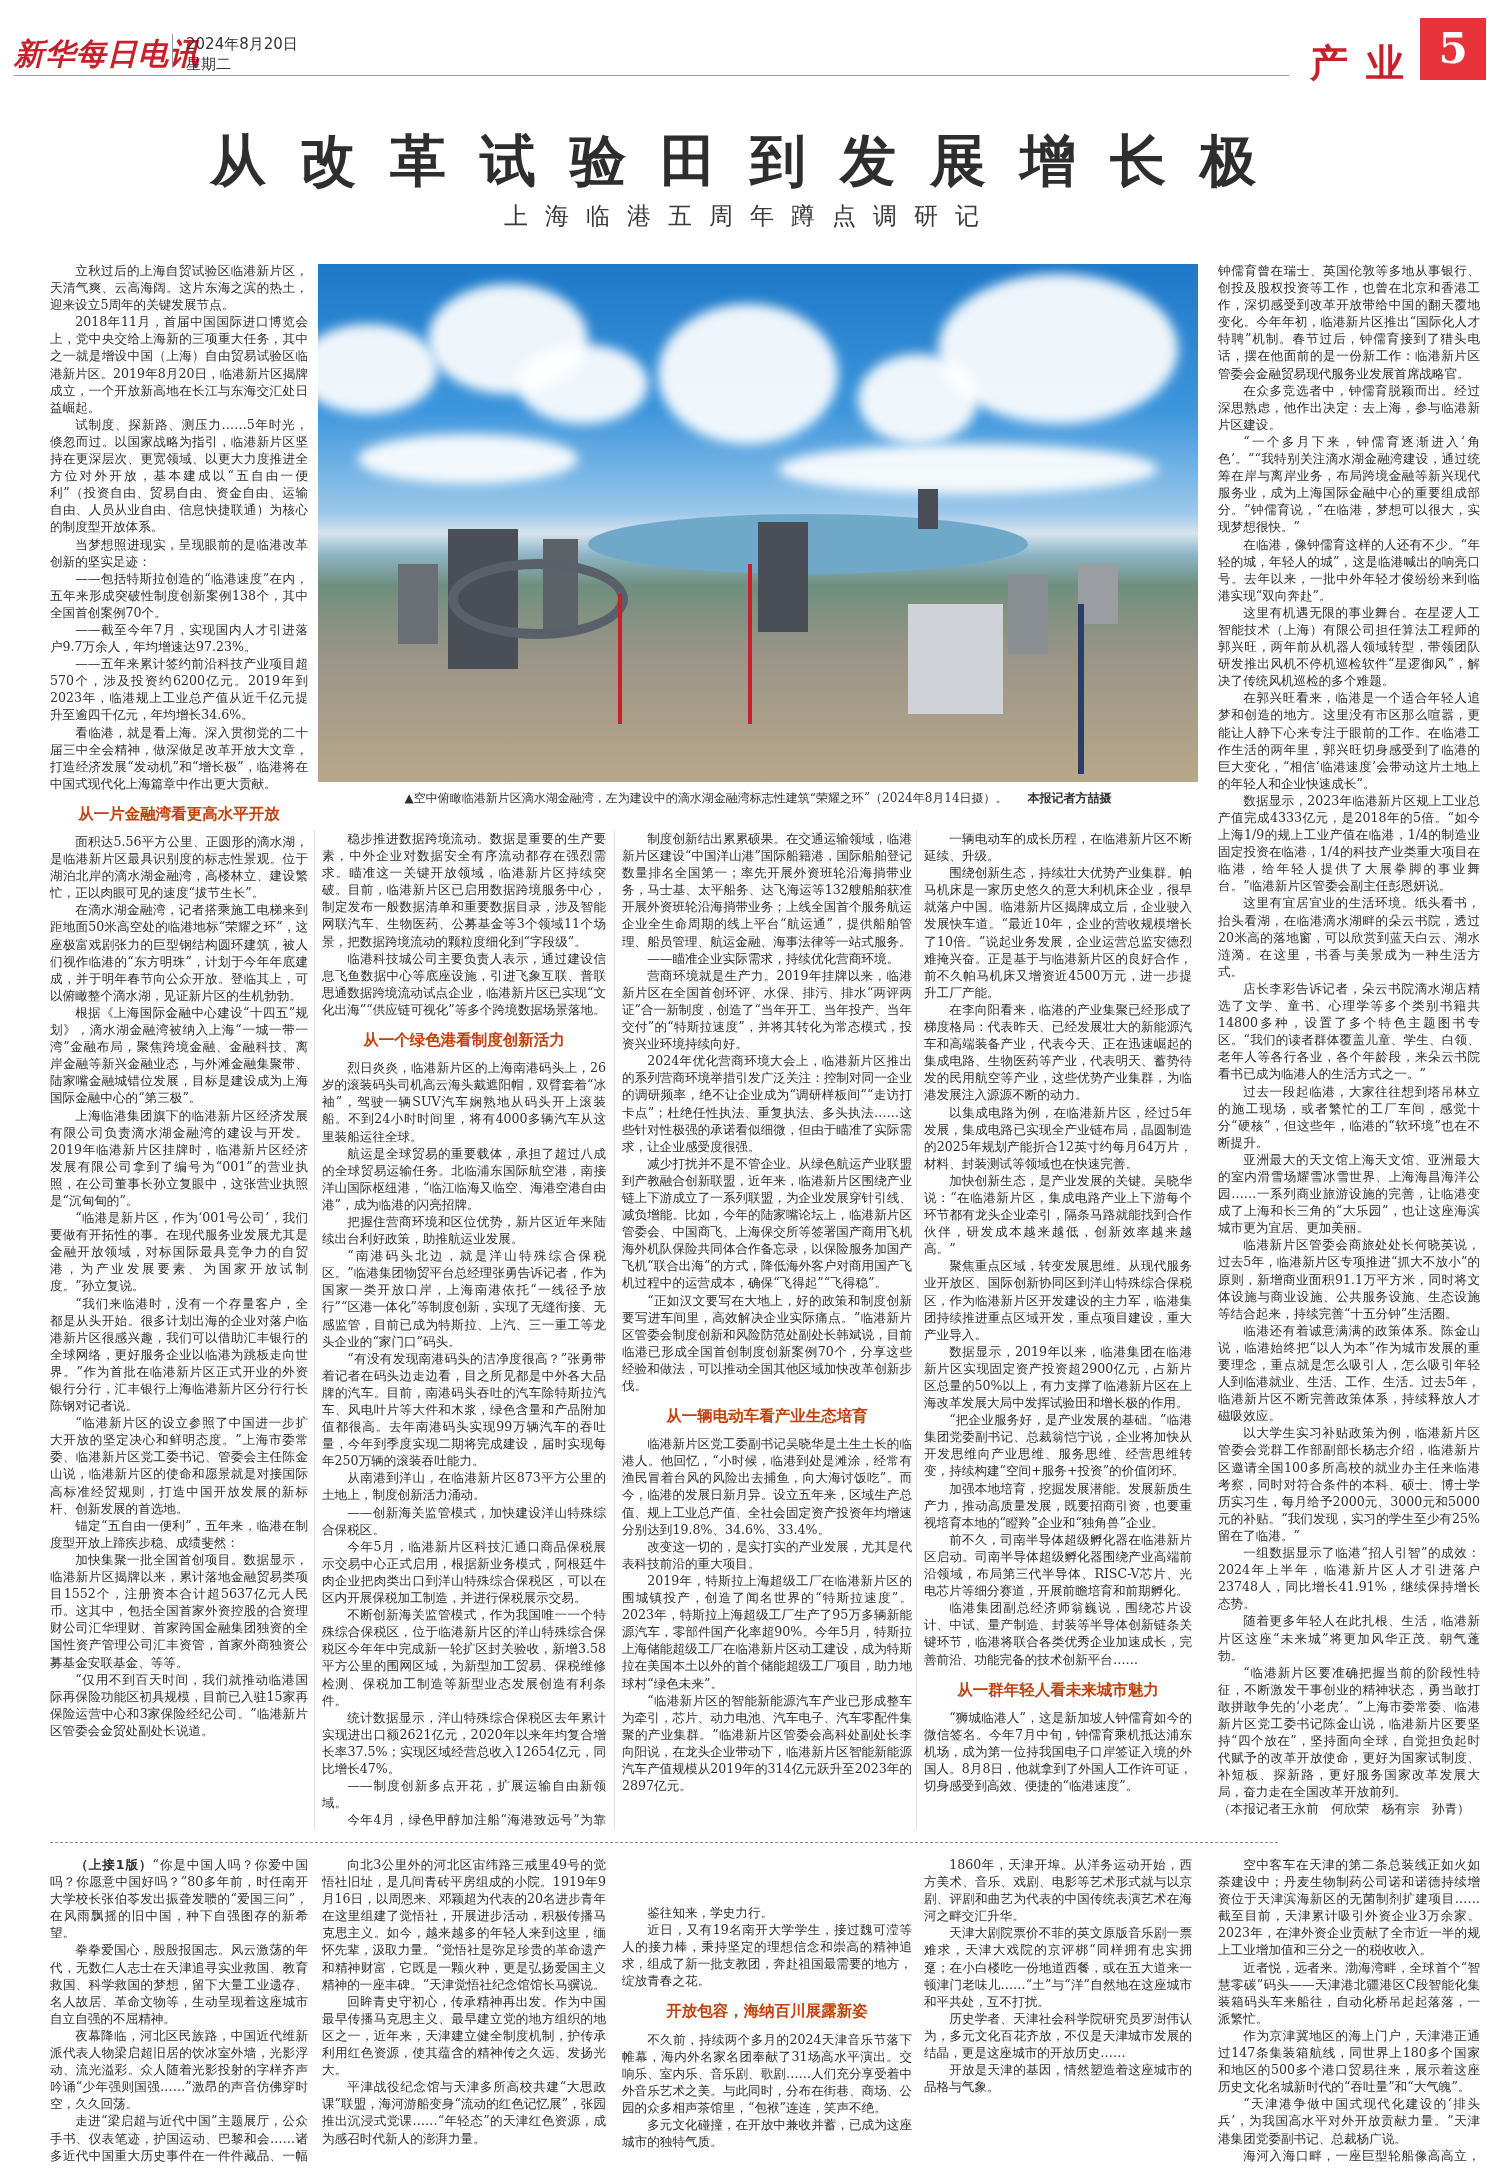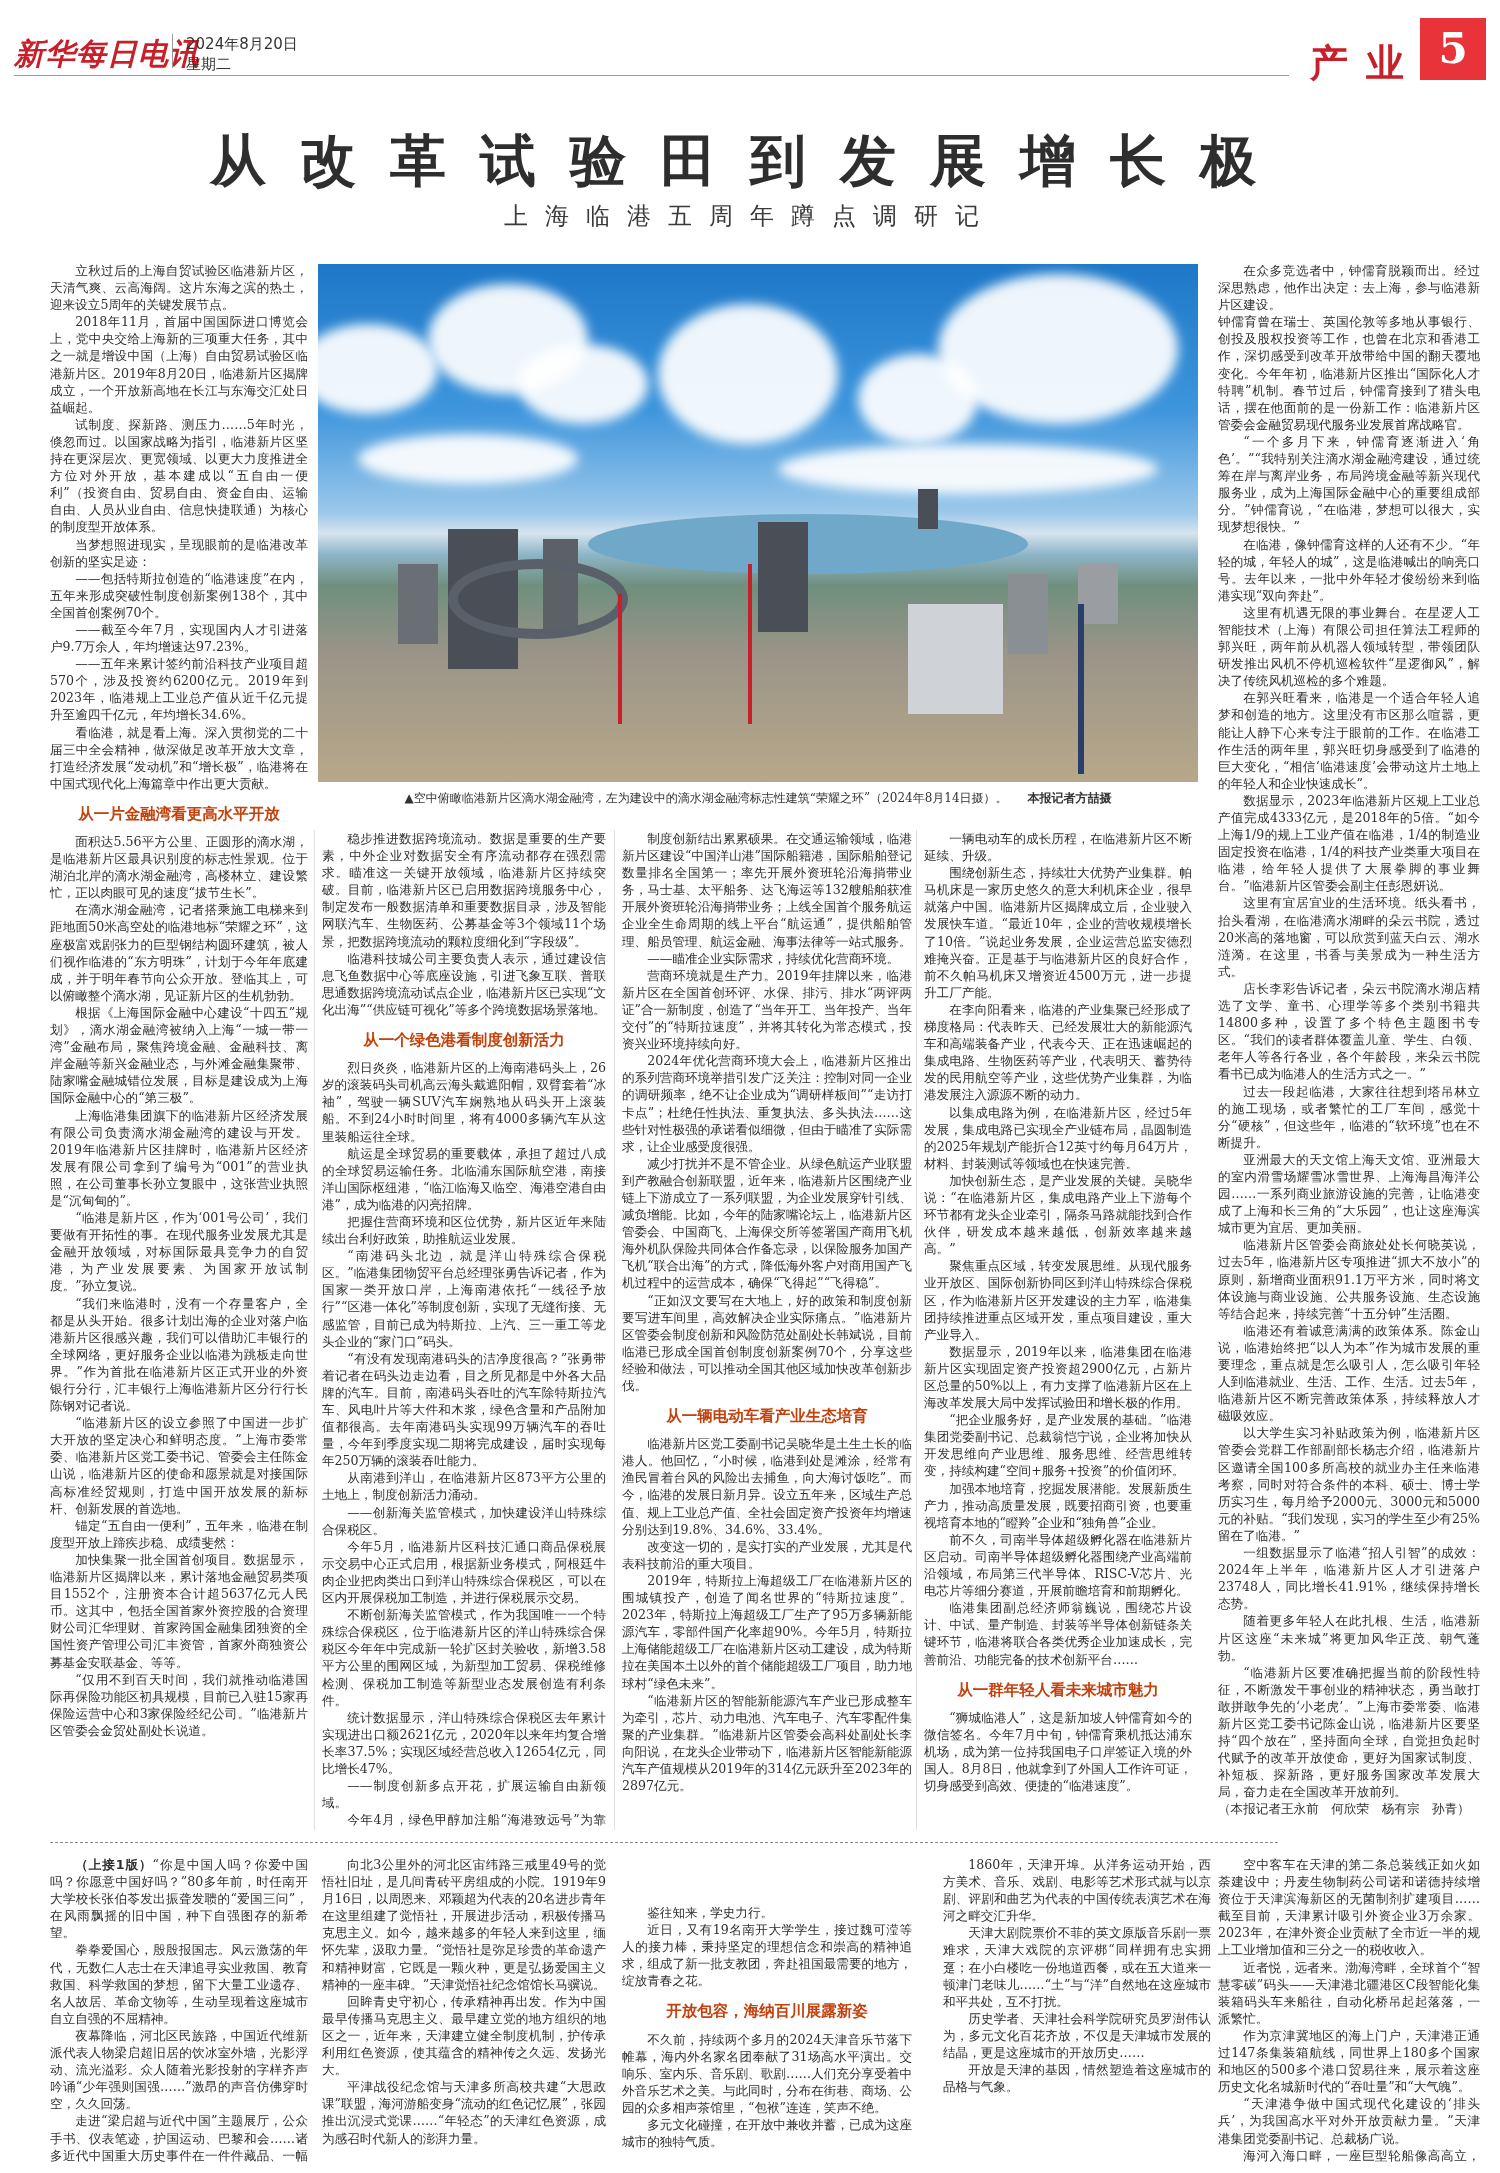--- a/index.html
+++ b/index.html
@@ -139,22 +139,22 @@
   <p>数据显示，2019年以来，临港集团在临港新片区实现固定资产投资超2900亿元，占新片区总量的50%以上，有力支撑了临港新片区在上海改革发展大局中发挥试验田和增长极的作用。</p>
   <p>“把企业服务好，是产业发展的基础。”临港集团党委副书记、总裁翁恺宁说，企业将加快从开发思维向产业思维、服务思维、经营思维转变，持续构建“空间+服务+投资”的价值闭环。</p>
   <p>加强本地培育，挖掘发展潜能。发展新质生产力，推动高质量发展，既要招商引资，也要重视培育本地的“瞪羚”企业和“独角兽”企业。</p>
   <p>前不久，司南半导体超级孵化器在临港新片区启动。司南半导体超级孵化器围绕产业高端前沿领域，布局第三代半导体、RISC-V芯片、光电芯片等细分赛道，开展前瞻培育和前期孵化。</p>
   <p>临港集团副总经济师翁巍说，围绕芯片设计、中试、量产制造、封装等半导体创新链条关键环节，临港将联合各类优秀企业加速成长，完善前沿、功能完备的技术创新平台……</p>
   <h3>从一群年轻人看未来城市魅力</h3>
   <p>“狮城临港人”，这是新加坡人钟儒育如今的微信签名。今年7月中旬，钟儒育乘机抵达浦东机场，成为第一位持我国电子口岸签证入境的外国人。8月8日，他就拿到了外国人工作许可证，切身感受到高效、便捷的“临港速度”。</p>
 </div>
 
 <div class="col" style="left:1218px;top:262px;width:262px;height:1570px;overflow:hidden;">
+  <p style="text-indent:0">钟儒育曾在瑞士、英国伦敦等多地从事银行、创投及股权投资等工作，也曾在北京和香港工作，深切感受到改革开放带给中国的翻天覆地变化。今年年初，临港新片区推出“国际化人才特聘”机制。春节过后，钟儒育接到了猎头电话，摆在他面前的是一份新工作：临港新片区管委会金融贸易现代服务业发展首席战略官。</p>
   <p>在众多竞选者中，钟儒育脱颖而出。经过深思熟虑，他作出决定：去上海，参与临港新片区建设。</p>
-  <p style="text-indent:0">钟儒育曾在瑞士、英国伦敦等多地从事银行、创投及股权投资等工作，也曾在北京和香港工作，深切感受到改革开放带给中国的翻天覆地变化。今年年初，临港新片区推出“国际化人才特聘”机制。春节过后，钟儒育接到了猎头电话，摆在他面前的是一份新工作：临港新片区管委会金融贸易现代服务业发展首席战略官。</p>
   <p>“一个多月下来，钟儒育逐渐进入‘角色’。”“我特别关注滴水湖金融湾建设，通过统筹在岸与离岸业务，布局跨境金融等新兴现代服务业，成为上海国际金融中心的重要组成部分。”钟儒育说，“在临港，梦想可以很大，实现梦想很快。”</p>
   <p>在临港，像钟儒育这样的人还有不少。“年轻的城，年轻人的城”，这是临港喊出的响亮口号。去年以来，一批中外年轻才俊纷纷来到临港实现“双向奔赴”。</p>
   <p>这里有机遇无限的事业舞台。在星逻人工智能技术（上海）有限公司担任算法工程师的郭兴旺，两年前从机器人领域转型，带领团队研发推出风机不停机巡检软件“星逻御风”，解决了传统风机巡检的多个难题。</p>
   <p>在郭兴旺看来，临港是一个适合年轻人追梦和创造的地方。这里没有市区那么喧嚣，更能让人静下心来专注于眼前的工作。在临港工作生活的两年里，郭兴旺切身感受到了临港的巨大变化，“相信‘临港速度’会带动这片土地上的年轻人和企业快速成长”。</p>
   <p>数据显示，2023年临港新片区规上工业总产值完成4333亿元，是2018年的5倍。“如今上海1/9的规上工业产值在临港，1/4的制造业固定投资在临港，1/4的科技产业类重大项目在临港，给年轻人提供了大展拳脚的事业舞台。”临港新片区管委会副主任彭恩妍说。</p>
   <p>这里有宜居宜业的生活环境。纸头看书，抬头看湖，在临港滴水湖畔的朵云书院，透过20米高的落地窗，可以欣赏到蓝天白云、湖水涟漪。在这里，书香与美景成为一种生活方式。</p>
   <p>店长李彩告诉记者，朵云书院滴水湖店精选了文学、童书、心理学等多个类别书籍共14800多种，设置了多个特色主题图书专区。“我们的读者群体覆盖儿童、学生、白领、老年人等各行各业，各个年龄段，来朵云书院看书已成为临港人的生活方式之一。”</p>
   <p>过去一段起临港，大家往往想到塔吊林立的施工现场，或者繁忙的工厂车间，感觉十分“硬核”，但这些年，临港的“软环境”也在不断提升。</p>
   <p>亚洲最大的天文馆上海天文馆、亚洲最大的室内滑雪场耀雪冰雪世界、上海海昌海洋公园……一系列商业旅游设施的完善，让临港变成了上海和长三角的“大乐园”，也让这座海滨城市更为宜居、更加美丽。</p>
   <p>临港新片区管委会商旅处处长何晓英说，过去5年，临港新片区专项推进“抓大不放小”的原则，新增商业面积91.1万平方米，同时将文体设施与商业设施、公共服务设施、生态设施等结合起来，持续完善“十五分钟”生活圈。</p>
@@ -184,21 +184,21 @@
   <p>回眸青史守初心，传承精神再出发。作为中国最早传播马克思主义、最早建立党的地方组织的地区之一，近年来，天津建立健全制度机制，护传承利用红色资源，使其蕴含的精神传之久远、发扬光大。</p>
   <p>平津战役纪念馆与天津多所高校共建“大思政课”联盟，海河游船变身“流动的红色记忆展”，张园推出沉浸式党课……“年轻态”的天津红色资源，成为感召时代新人的澎湃力量。</p>
 </div>
 <div class="col" style="left:622px;top:1856px;width:290px;height:310px;overflow:hidden;margin-top:48px;">
   <p>鉴往知来，学史力行。</p>
   <p>近日，又有19名南开大学学生，接过魏可滢等人的接力棒，秉持坚定的理想信念和崇高的精神追求，组成了新一批支教团，奔赴祖国最需要的地方，绽放青春之花。</p>
   <h3>开放包容，海纳百川展露新姿</h3>
   <p>不久前，持续两个多月的2024天津音乐节落下帷幕，海内外名家名团奉献了31场高水平演出。交响乐、室内乐、音乐剧、歌剧……人们充分享受着中外音乐艺术之美。与此同时，分布在街巷、商场、公园的众多相声茶馆里，“包袱”连连，笑声不绝。</p>
   <p>多元文化碰撞，在开放中兼收并蓄，已成为这座城市的独特气质。</p>
 </div>
-<div class="col" style="left:924px;top:1856px;width:268px;height:310px;overflow:hidden;margin-left:19px;">
+<div class="col" style="left:924px;top:1856px;width:268px;height:310px;overflow:hidden;">
   <p>1860年，天津开埠。从洋务运动开始，西方美术、音乐、戏剧、电影等艺术形式就与以京剧、评剧和曲艺为代表的中国传统表演艺术在海河之畔交汇升华。</p>
   <p>天津大剧院票价不菲的英文原版音乐剧一票难求，天津大戏院的京评梆“同样拥有忠实拥趸；在小白楼吃一份地道西餐，或在五大道来一顿津门老味儿……“土”与“洋”自然地在这座城市和平共处，互不打扰。</p>
   <p>历史学者、天津社会科学院研究员罗澍伟认为，多元文化百花齐放，不仅是天津城市发展的结晶，更是这座城市的开放历史……</p>
   <p>开放是天津的基因，情然塑造着这座城市的品格与气象。</p>
 </div>
 <div class="col" style="left:1218px;top:1856px;width:262px;height:310px;overflow:hidden;">
   <p>空中客车在天津的第二条总装线正如火如荼建设中；丹麦生物制药公司诺和诺德持续增资位于天津滨海新区的无菌制剂扩建项目……截至目前，天津累计吸引外资企业3万余家。2023年，在津外资企业贡献了全市近一半的规上工业增加值和三分之一的税收收入。</p>
   <p>近者悦，远者来。渤海湾畔，全球首个“智慧零碳”码头——天津港北疆港区C段智能化集装箱码头车来船往，自动化桥吊起起落落，一派繁忙。</p>
   <p>作为京津冀地区的海上门户，天津港正通过147条集装箱航线，同世界上180多个国家和地区的500多个港口贸易往来，展示着这座历史文化名城新时代的“吞吐量”和“大气魄”。</p>
   <p>“天津港争做中国式现代化建设的‘排头兵’，为我国高水平对外开放贡献力量。”天津港集团党委副书记、总裁杨广说。</p>

